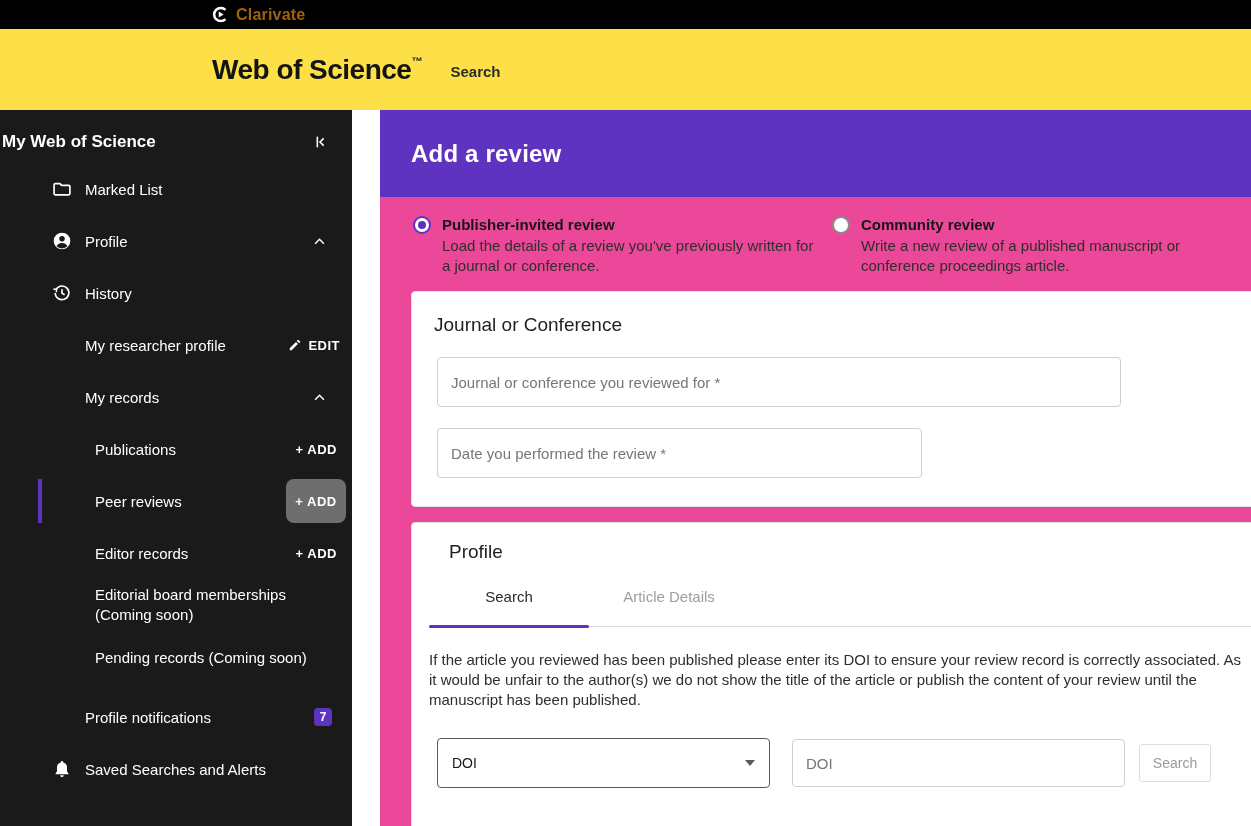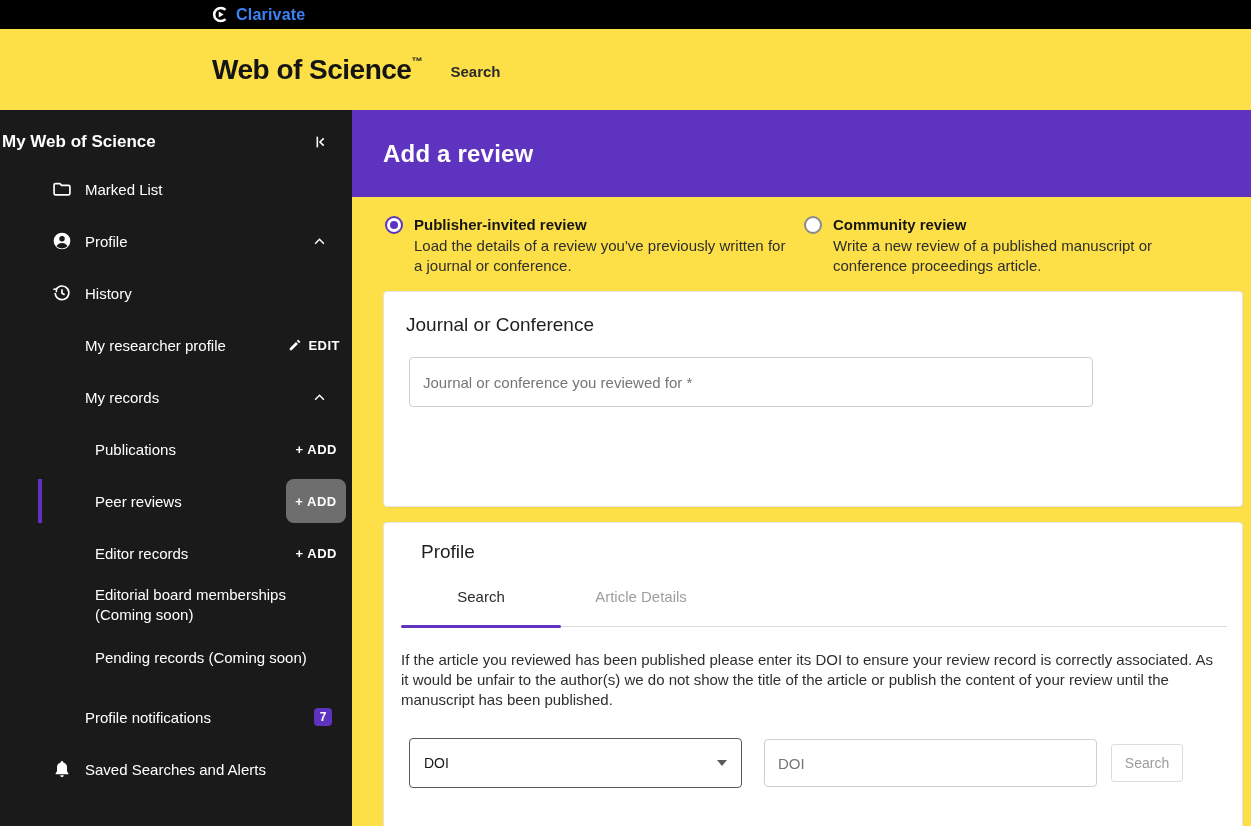--- a/index.html
+++ b/index.html
@@ -1,21 +1,21 @@
 <!DOCTYPE html>
 <html><head>
 <meta charset="utf-8">
 <style>
   * { box-sizing: border-box; margin: 0; padding: 0; }
   html, body { width: 1251px; height: 826px; overflow: hidden; }
   body { font-family: "Liberation Sans", "DejaVu Sans", sans-serif; background: #fff; }
 
   
   .topbar { height: 29px; background: #000; display: flex; align-items: center; padding-left: 212px; }
-  .brand { display: flex; align-items: center; gap: 7px; color: #3b82f6; font-size: 16px; font-weight: 700; letter-spacing: .2px; }
+  .brand { display: flex; align-items: center; gap: 7px; color: #a16207; font-size: 16px; font-weight: 700; letter-spacing: .2px; }
 
   
   .app-header { height: 81px; background: #fde047; display: flex; align-items: center; padding-left: 212px; }
   .wos-logo { font-size: 28px; font-weight: 800; color: #141414; letter-spacing: -.5px; }
   .wos-logo sup { font-size: 11px; font-weight: 700; vertical-align: 14px; letter-spacing: 0; }
   .nav-search { margin-left: 28px; margin-top: 4px; font-size: 15px; font-weight: 600; color: #2b2b2b; cursor: pointer; }
 
   
   .shell { display: flex; height: 716px; }
 
@@ -35,21 +35,21 @@
   .add-link { margin-right: 15px; font-size: 13px; font-weight: 700; letter-spacing: .5px; }
   .add-btn { margin-right: 6px; width: 60px; height: 44px; background: #6e6e6e; border: none; border-radius: 8px; color: #fff; font-size: 13px; font-weight: 700; letter-spacing: .5px; cursor: pointer; font-family: inherit; }
   .active-bar { position: absolute; left: 0; top: 4px; bottom: 4px; width: 4px; background: #5E33BF; }
   .two-line { line-height: 20px; }
   .two-line .wrapbox { width: 240px; }
   .badge { margin-right: 20px; min-width: 18px; height: 18px; background: #5E33BF; border-radius: 4px; color: #fff; font-size: 12px; font-weight: 700; display: flex; align-items: center; justify-content: center; padding: 0 4px; }
   .gap8 { height: 8px; }
   .collapse-btn { background: none; border: none; cursor: pointer; padding: 0; }
 
   
-  .main { flex: 1; background: #fde047; overflow: hidden; }
+  .main { flex: 1; background: #ec4899; overflow: hidden; margin-left: 28px; }
   .page-head { height: 87px; background: #5E33BF; display: flex; align-items: center; padding-left: 31px; }
   .page-head h1 { color: #fff; font-size: 24px; font-weight: 600; letter-spacing: .2px; }
 
   .radio-section { display: flex; padding: 18px 0 0 33px; }
   .radio-opt { display: flex; gap: 11px; }
   .radio-opt.first { width: 419px; }
   .radio { width: 18px; height: 18px; border-radius: 50%; border: 2px solid #8a8a8a; background: #fff; flex-shrink: 0; margin-top: 1px; position: relative; cursor: pointer; }
   .radio.checked { border-color: #5E33BF; }
   .radio.checked::after { content: ""; position: absolute; left: 3px; top: 3px; width: 8px; height: 8px; border-radius: 50%; background: #5E33BF; }
   .opt-label { font-size: 15px; font-weight: 700; color: #161616; line-height: 19px; }
@@ -255,20 +255,23 @@
           <div class="opt-desc">Write a new review of a published manuscript or conference proceedings article.</div>
         </div>
       </div>
     </div>
 
     <div class="card card-journal">
       <div class="card-title">Journal or Conference</div>
       <div class="field journal">
         <input type="text" placeholder="Journal or conference you reviewed for *" style="">
       </div>
+      <div class="field date">
+        <input type="text" placeholder="Date you performed the review *" style="">
+      </div>
     </div>
 
     <div class="card card-article">
       <div class="card-title">Profile</div>
       <div class="tabs">
         <button class="tab active">Search</button>
         <button class="tab">Article Details</button>
       </div>
       <p class="note">If the article you reviewed has been published please enter its DOI to ensure your review record is correctly associated. As it would be unfair to the author(s) we do not show the title of the article or publish the content of your review until the manuscript has been published.</p>
       <div class="doi-row">

